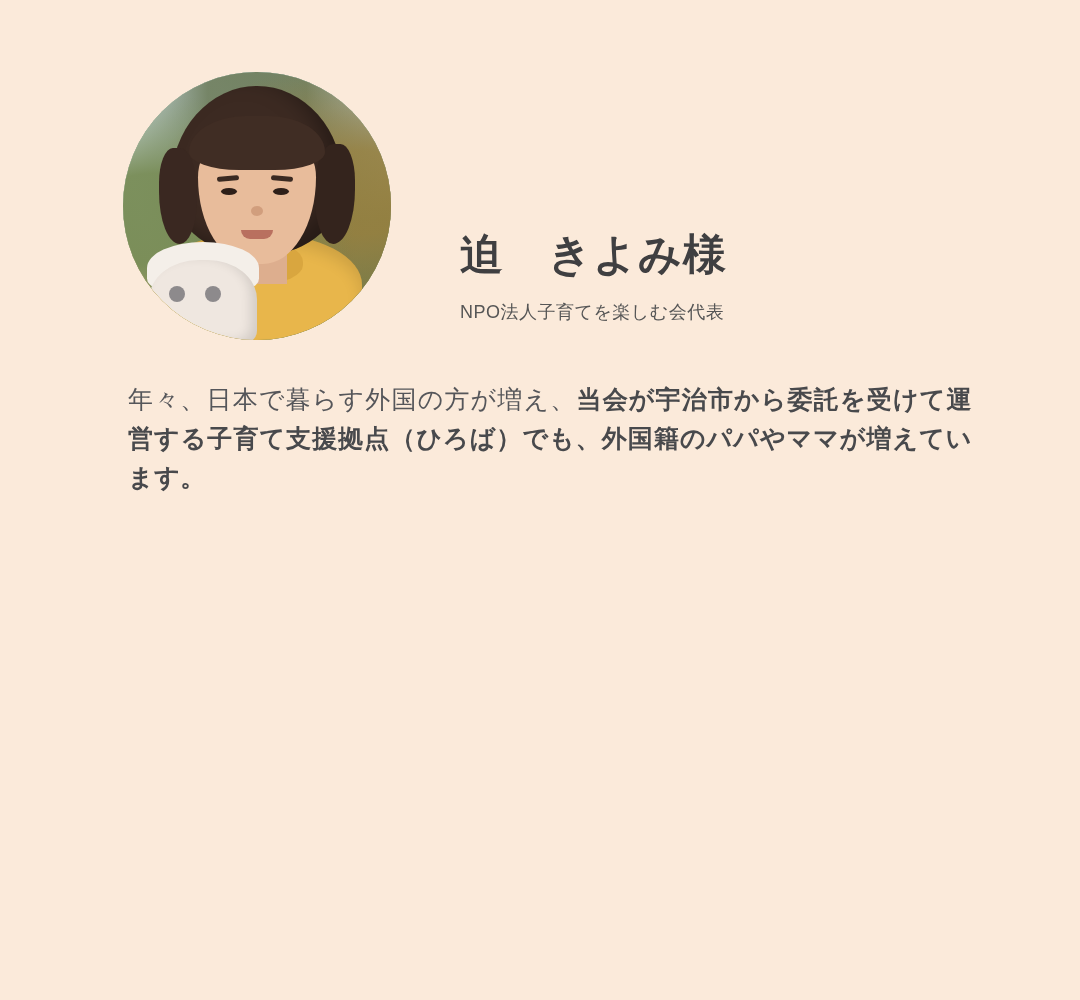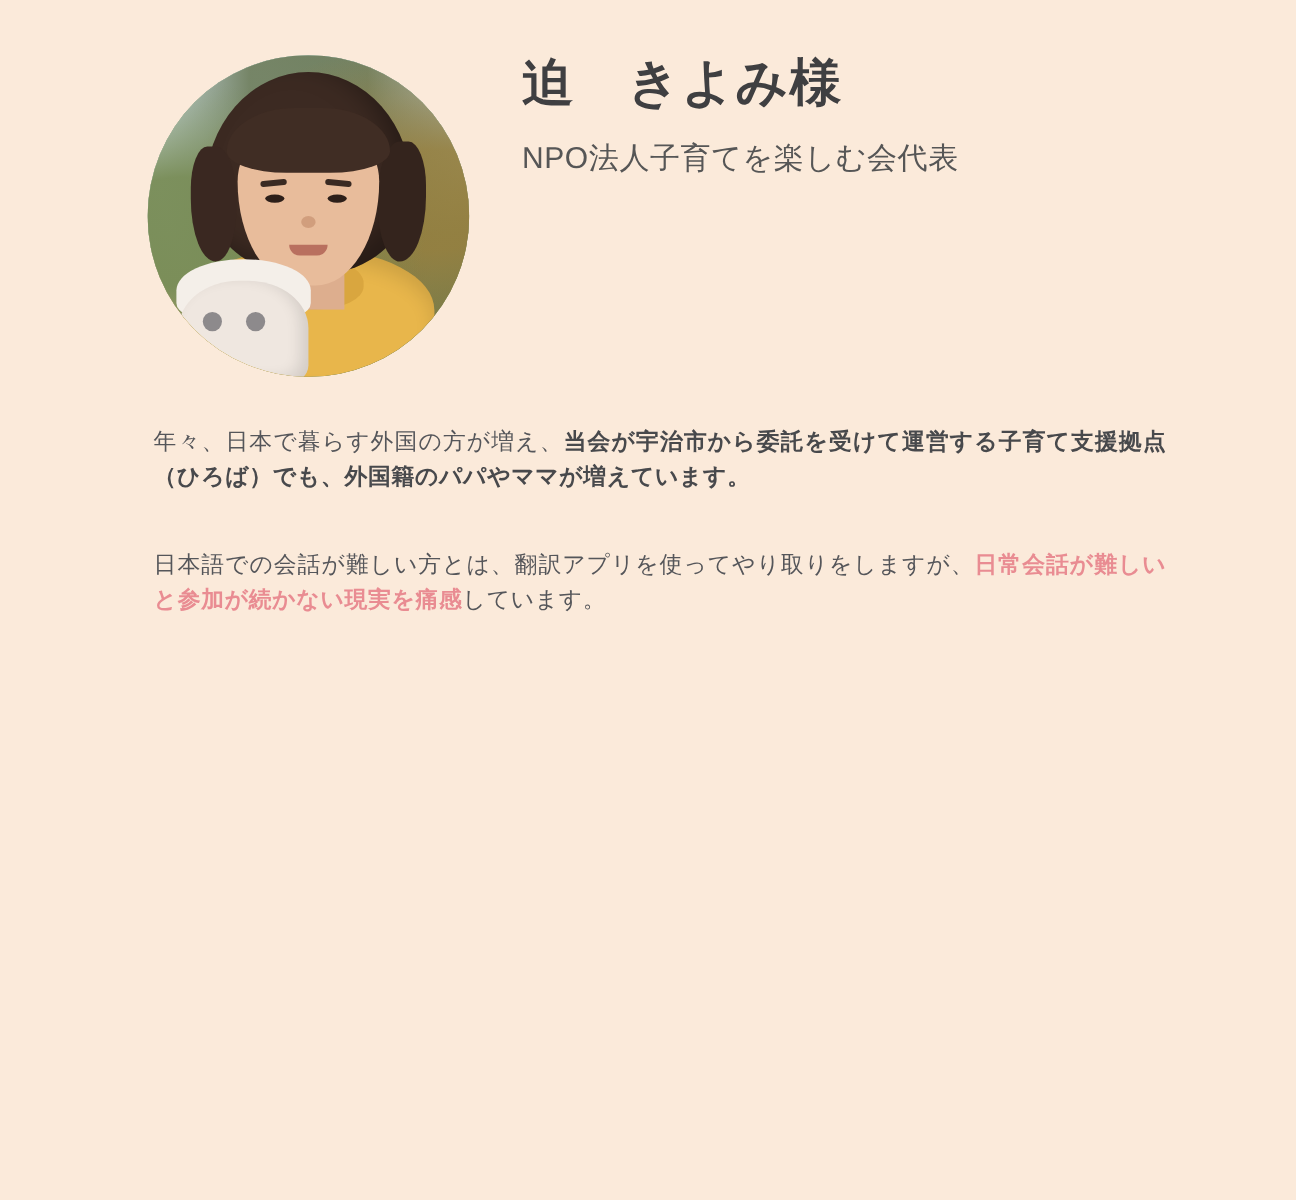--- a/index.html
+++ b/index.html
@@ -16,22 +16,23 @@
   }
   .page {
     position: relative;
     width: 1080px;
     height: 1000px;
     box-sizing: border-box;
   }
   
   .profile {
     display: flex;
-    align-items: flex-start;
-    padding: 46px 0 0 123px;
+    align-items: flex-end;
+    padding: 72px 0 0 123px;
+    gap: 25px;
   }
   .avatar-wrap {
     width: 268px;
     height: 268px;
     flex: 0 0 268px;
     border-radius: 50%;
     overflow: hidden;
     position: relative;
     background: #8b9a6b;
   }
@@ -219,33 +220,33 @@
   }
   .person-name {
     font-size: 43px;
     font-weight: bold;
     color: #3f3f41;
     letter-spacing: 1px;
     margin: 0 0 22px 0;
     line-height: 1.1;
   }
   .person-title {
-    font-size: 25px;
+    font-size: 18px;
     color: #565656;
     margin: 0;
     letter-spacing: .5px;
   }
 
   
   .body-copy {
     padding: 40px 108px 0 128px;
   }
   p.para {
     margin: 0 0 44px 0;
-    font-size: 19px;
+    font-size: 25px;
     line-height: 1.55;
     letter-spacing: .6px;
     color: #55565a;
     text-align: justify;
   }
   p.para:last-child { margin-bottom: 0; }
   .b {
     font-weight: bold;
     color: #48494c;
   }
@@ -289,20 +290,17 @@
     </div>
 
   </div>
 
   <div class="body-copy">
 
     <p class="para">
       <span>年々、日本で暮らす外国の方が増え、</span><span class="b">当会が宇治市から委託を受けて運営する子育て支援拠点（ひろば）でも、外国籍のパパやママが増えています。</span>
     </p>
 
-    <p class="para">
-      <span>日本語での会話が難しい方とは、翻訳アプリを使ってやり取りをしますが、</span><span class="pink">日常会話が難しいと参加が続かない現実を痛感</span><span>しています。</span>
-    </p>
 
 
   </div>
 
 </div>
 
 </body></html>

